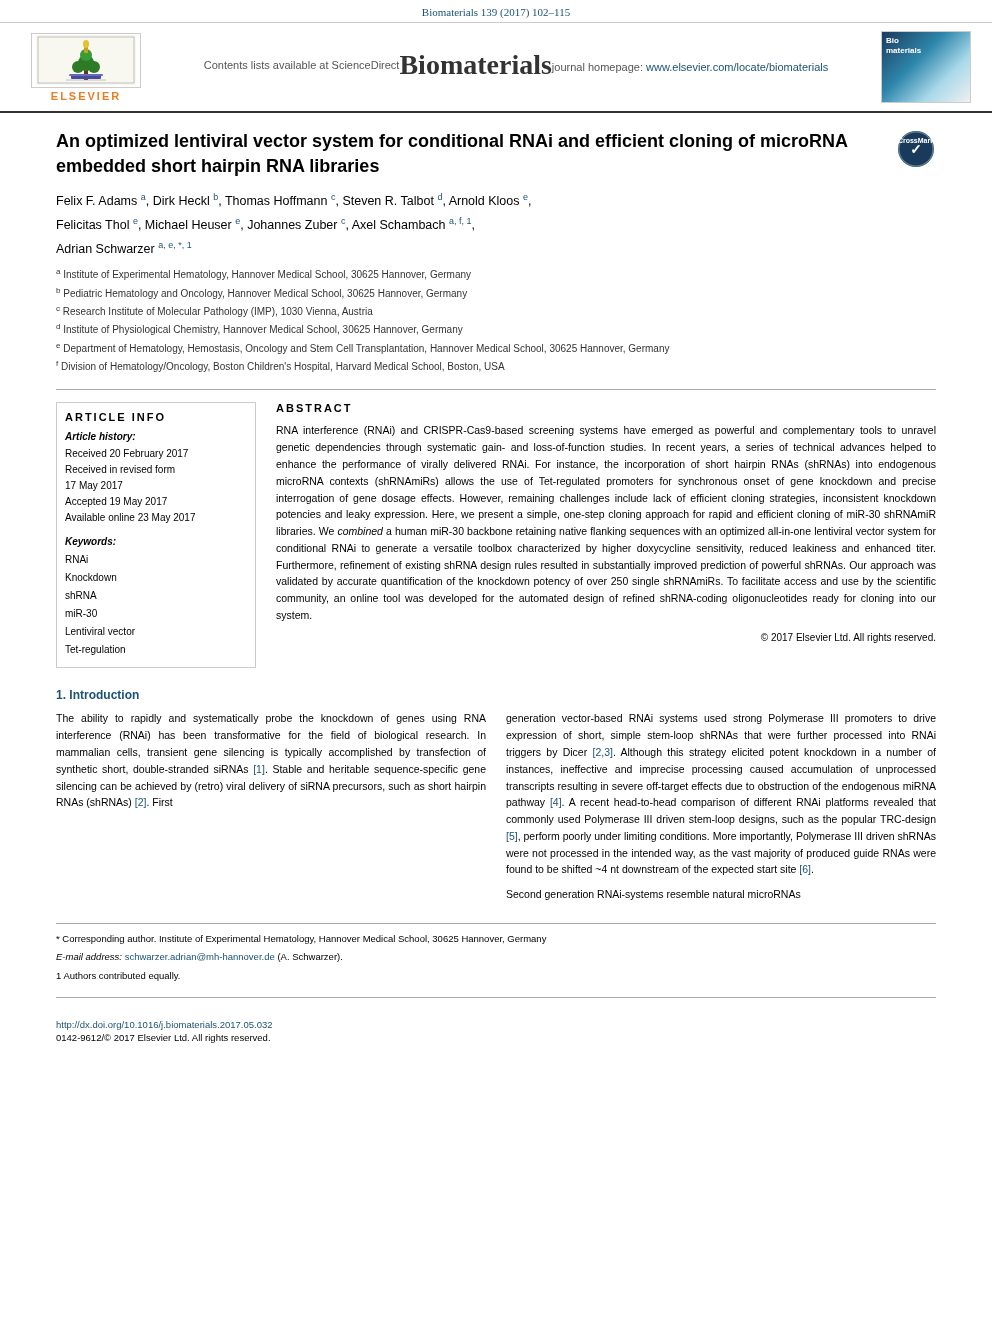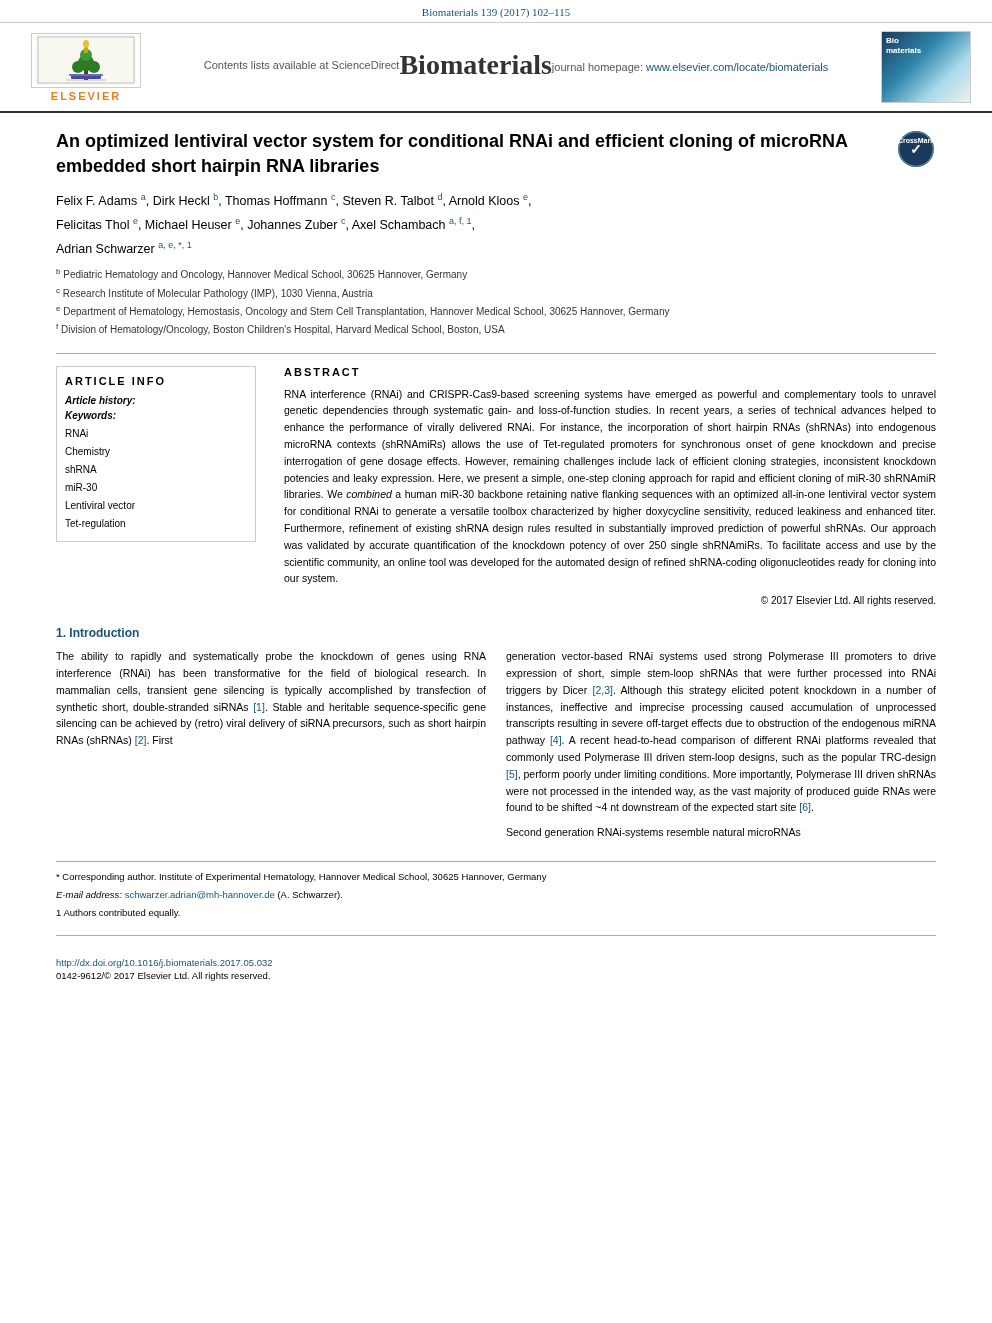--- a/index.html
+++ b/index.html
@@ -190,21 +190,21 @@
     
     .section-divider {
       border: none;
       border-top: 1px solid #aaa;
       margin: 12px 0;
     }
 
     
     .two-col {
       display: flex;
-      gap: 28px;
+      gap: 20px;
       margin-top: 10px;
     }
 
     .article-info-col {
       width: 200px;
       flex-shrink: 0;
     }
     .abstract-col {
       flex: 1;
     }
@@ -415,38 +415,47 @@
     Steven R. Talbot <sup class="author-sup">d</sup>,
     Arnold Kloos <sup class="author-sup">e</sup>,<br>
     Felicitas Thol <sup class="author-sup">e</sup>,
     Michael Heuser <sup class="author-sup">e</sup>,
     Johannes Zuber <sup class="author-sup">c</sup>,
     Axel Schambach <sup class="author-sup">a, f, 1</sup>,<br>
     Adrian Schwarzer <sup class="author-sup">a, e, *, 1</sup>
   </div>
 
   <div class="affiliations">
+    <div class="affil-line"><sup class="affil-sup">a</sup> Institute of Experimental Hematology, Hannover Medical School, 30625 Hannover, Germany</div>
     <div class="affil-line"><sup class="affil-sup">b</sup> Pediatric Hematology and Oncology, Hannover Medical School, 30625 Hannover, Germany</div>
     <div class="affil-line"><sup class="affil-sup">c</sup> Research Institute of Molecular Pathology (IMP), 1030 Vienna, Austria</div>
+    <div class="affil-line"><sup class="affil-sup">d</sup> Institute of Physiological Chemistry, Hannover Medical School, 30625 Hannover, Germany</div>
     <div class="affil-line"><sup class="affil-sup">e</sup> Department of Hematology, Hemostasis, Oncology and Stem Cell Transplantation, Hannover Medical School, 30625 Hannover, Germany</div>
     <div class="affil-line"><sup class="affil-sup">f</sup> Division of Hematology/Oncology, Boston Children's Hospital, Harvard Medical School, Boston, USA</div>
   </div>
 
   <hr class="section-divider">
 
   <div class="two-col">
 
     <div class="article-info-col">
       <div class="article-info-box">
         <div class="section-heading">ARTICLE INFO</div>
         <div class="article-history-title">Article history:</div>
+        <div class="article-history-content">
+          <span>Received 20 February 2017</span><br>
+          <span>Received in revised form</span><br>
+          <span>17 May 2017</span><br>
+          <span>Accepted 19 May 2017</span><br>
+          <span>Available online 23 May 2017</span>
+        </div>
         <div class="keywords-title">Keywords:</div>
         <div class="keywords-list">
           <span>RNAi</span><br>
-          <span>Chemistry</span><br>
+          <span>Knockdown</span><br>
           <span>shRNA</span><br>
           <span>miR-30</span><br>
           <span>Lentiviral vector</span><br>
           <span>Tet-regulation</span>
         </div>
       </div>
     </div>
 
     <div class="abstract-col">
       <div class="section-heading">ABSTRACT</div>

